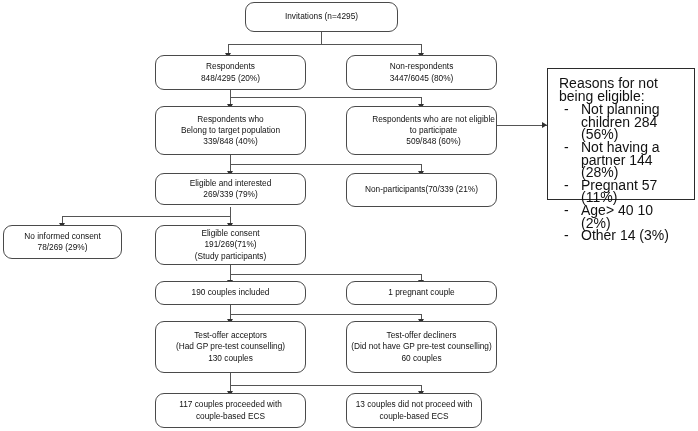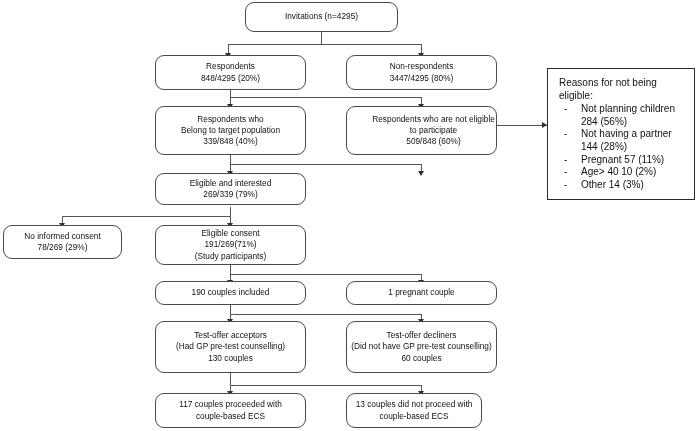--- a/index.html
+++ b/index.html
@@ -39,21 +39,21 @@
   .node .line { display: block; white-space: nowrap; }
   .node.rect {
     border-radius: 0;
     border: 1.3px solid #2b2b2b;
     align-items: flex-start;
     justify-content: flex-start;
     text-align: left;
   }
   
   .reasons {
-    font-size: 10px;
+    font-size: 14px;
     line-height: 12.6px;
     padding: 6px 6px 6px 7px;
     width: 100%;
     box-sizing: border-box;
   }
   .reasons .heading { display: block; margin-bottom: 1px; }
   .reasons ul {
     list-style: none;
     margin: 0;
     padding: 0;
@@ -155,21 +155,21 @@
     <span class="line">Invitations (n=4295)</span>
   </div>
 
   <div class="node" style="left:155px; top:55px; width:151px; height:35px;">
     <span class="line">Respondents</span>
     <span class="line">848/4295 (20%)</span>
   </div>
 
   <div class="node" style="left:346px; top:55px; width:151px; height:35px;">
     <span class="line">Non-respondents</span>
-    <span class="line">3447/4295 (80%)</span>
+    <span class="line">3447/6045 (80%)</span>
   </div>
 
   <div class="node" style="left:155px; top:106px; width:151px; height:49px;">
     <span class="line">Respondents who</span>
     <span class="line">Belong to target population</span>
     <span class="line">339/848 (40%)</span>
   </div>
 
   <div class="node" style="left:346px; top:106px; width:151px; height:49px;padding-left:28px;">
     <span class="line">Respondents who are not eligible</span>
@@ -188,20 +188,23 @@
         <li>Other 14 (3%)</li>
       </ul>
     </div>
   </div>
 
   <div class="node" style="left:155px; top:173px; width:151px; height:32px;">
     <span class="line">Eligible and interested</span>
     <span class="line">269/339 (79%)</span>
   </div>
 
+  <div class="node" style="left:346px; top:173px; width:151px; height:34px;">
+    <span class="line">Non-participants(70/339 (21%)</span>
+  </div>
 
   <div class="node" style="left:3px; top:225px; width:119px; height:34px;">
     <span class="line">No informed consent</span>
     <span class="line">78/269 (29%)</span>
   </div>
 
   <div class="node" style="left:155px; top:225px; width:151px; height:40px;">
     <span class="line">Eligible consent</span>
     <span class="line">191/269(71%)</span>
     <span class="line">(Study participants)</span>

